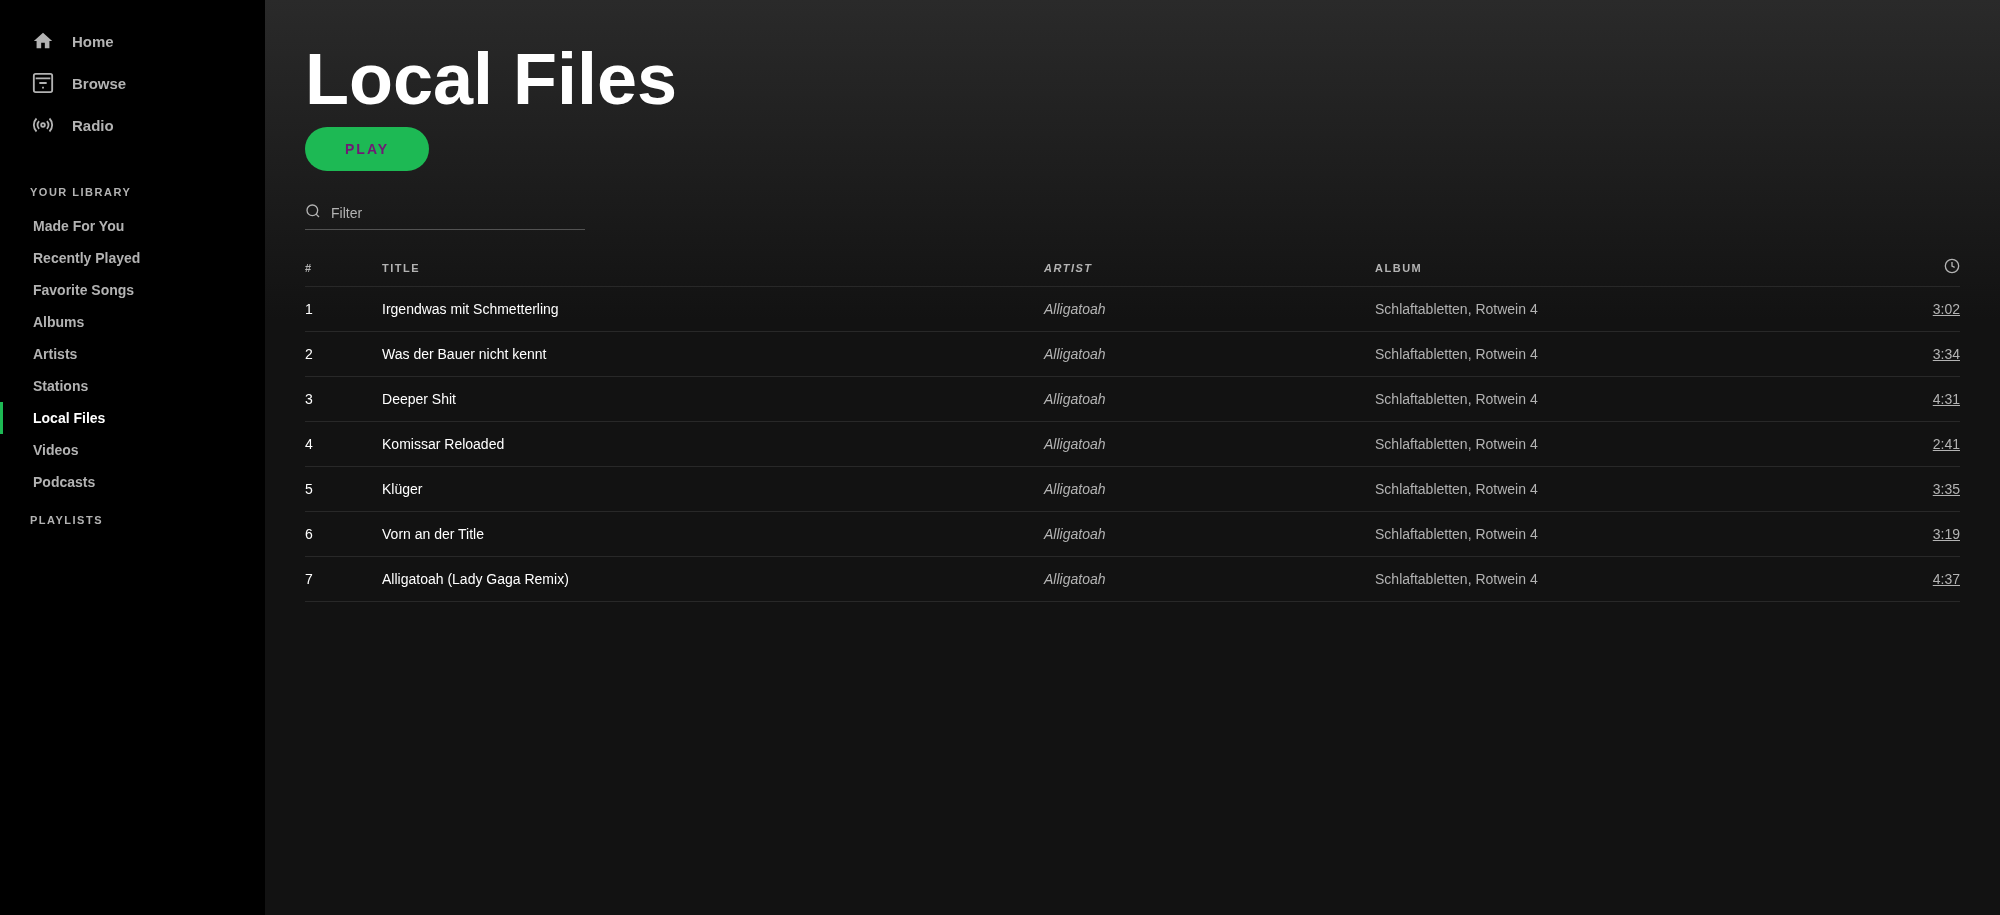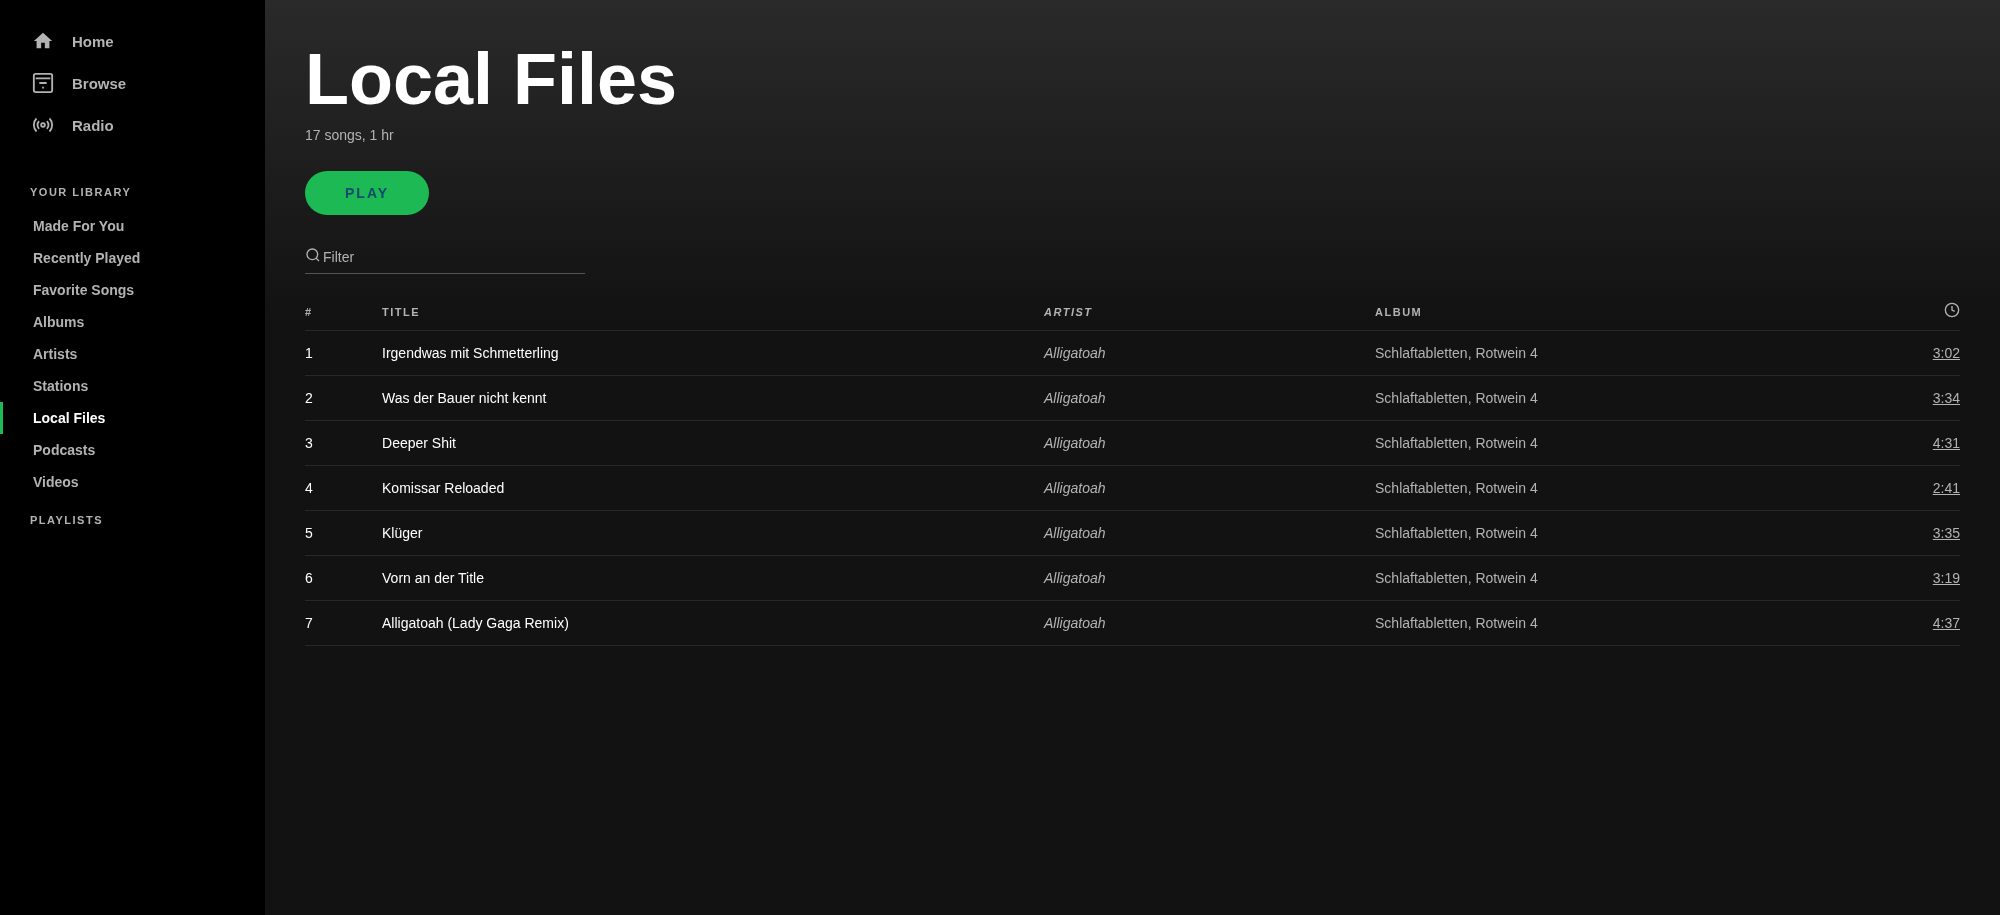--- a/index.html
+++ b/index.html
@@ -102,21 +102,21 @@
     }
 
     .page-meta {
       font-size: 14px;
       color: #b3b3b3;
       margin-bottom: 28px;
     }
 
     .play-button {
       background: #1db954;
-      color: #0c4a6e;
+      color: #701a75;
       border: none;
       border-radius: 50px;
       padding: 14px 40px;
       font-size: 14px;
       font-weight: 700;
       letter-spacing: 2px;
       cursor: pointer;
       text-transform: uppercase;
       margin-bottom: 32px;
       transition: background 0.2s;
@@ -126,21 +126,21 @@
     .filter-bar {
       display: flex;
       align-items: center;
       background: transparent;
       margin-bottom: 20px;
     }
 
     .filter-input-wrapper {
       display: flex;
       align-items: center;
-      gap: 2px;
+      gap: 10px;
       border-bottom: 1px solid #535353;
       padding-bottom: 6px;
       width: 280px;
     }
 
     .search-icon-filter {
       color: #b3b3b3;
       font-size: 16px;
     }
 
@@ -277,29 +277,28 @@
 
   <div class="sidebar-section-label">Your Library</div>
 
   <a class="library-item">Made For You</a>
   <a class="library-item">Recently Played</a>
   <a class="library-item">Favorite Songs</a>
   <a class="library-item">Albums</a>
   <a class="library-item">Artists</a>
   <a class="library-item">Stations</a>
   <a class="library-item active">Local Files</a>
+  <a class="library-item">Videos</a>
   <a class="library-item">Podcasts</a>
-  <a class="library-item">Videos</a>
 
   <div class="sidebar-section-label">Playlists</div>
 </nav>
 
 <main class="main-content">
   <h1 class="page-title">Local Files</h1>
-  <p class="page-meta">17 songs, 1 hr</p>
 
   <button class="play-button">PLAY</button>
 
   
   <div class="filter-bar">
     <div class="filter-input-wrapper">
       <span class="search-icon-filter">
         <svg width="16" height="16" viewBox="0 0 24 24" fill="none" stroke="#b3b3b3" stroke-width="2">
           <circle cx="11" cy="11" r="8"></circle>
           <line x1="21" y1="21" x2="16.65" y2="16.65"></line>

